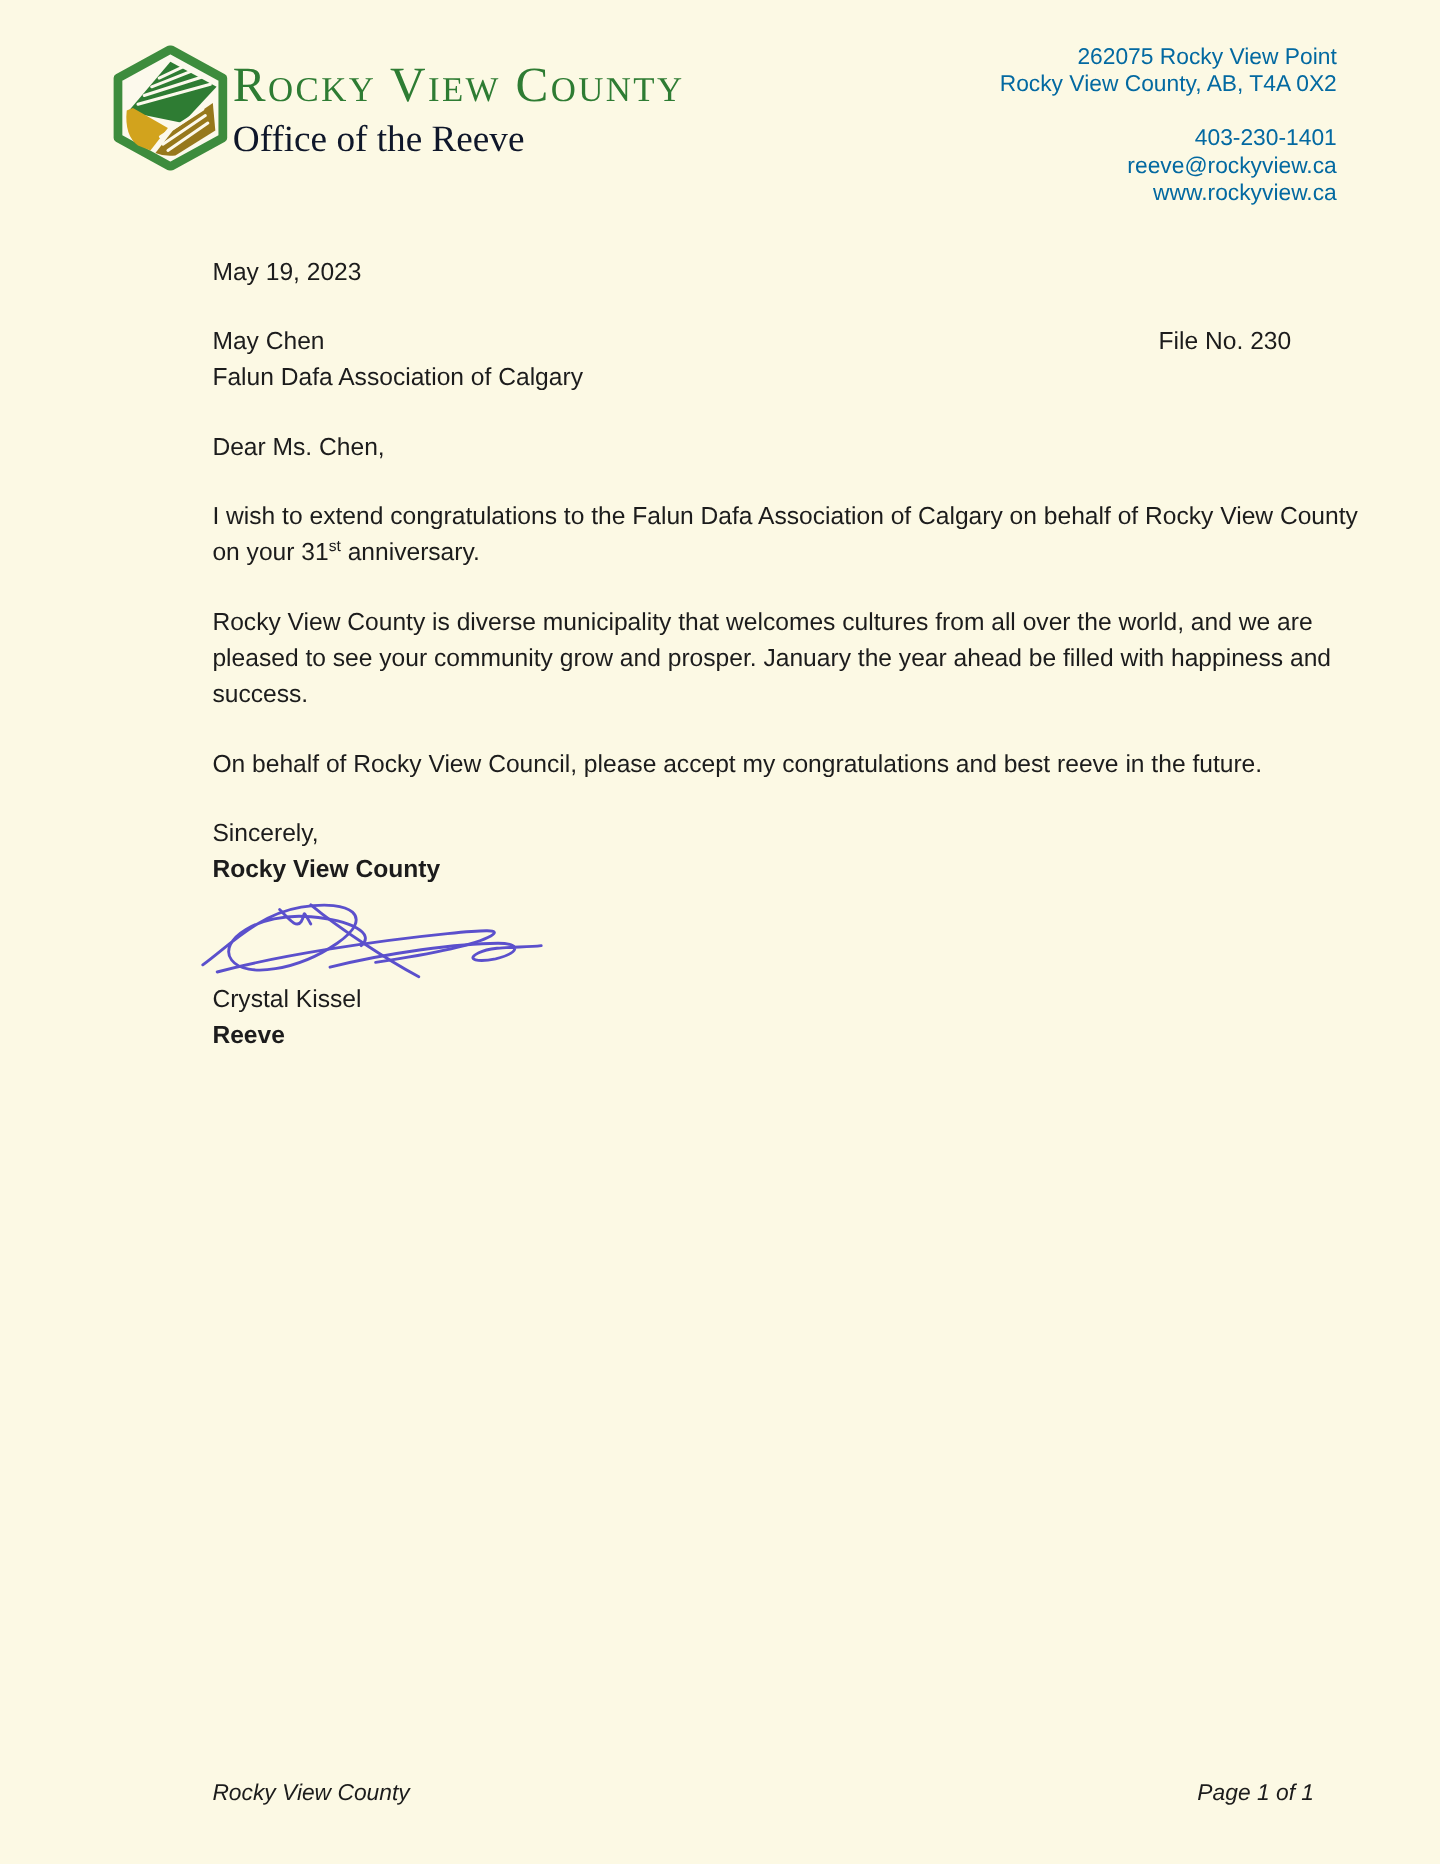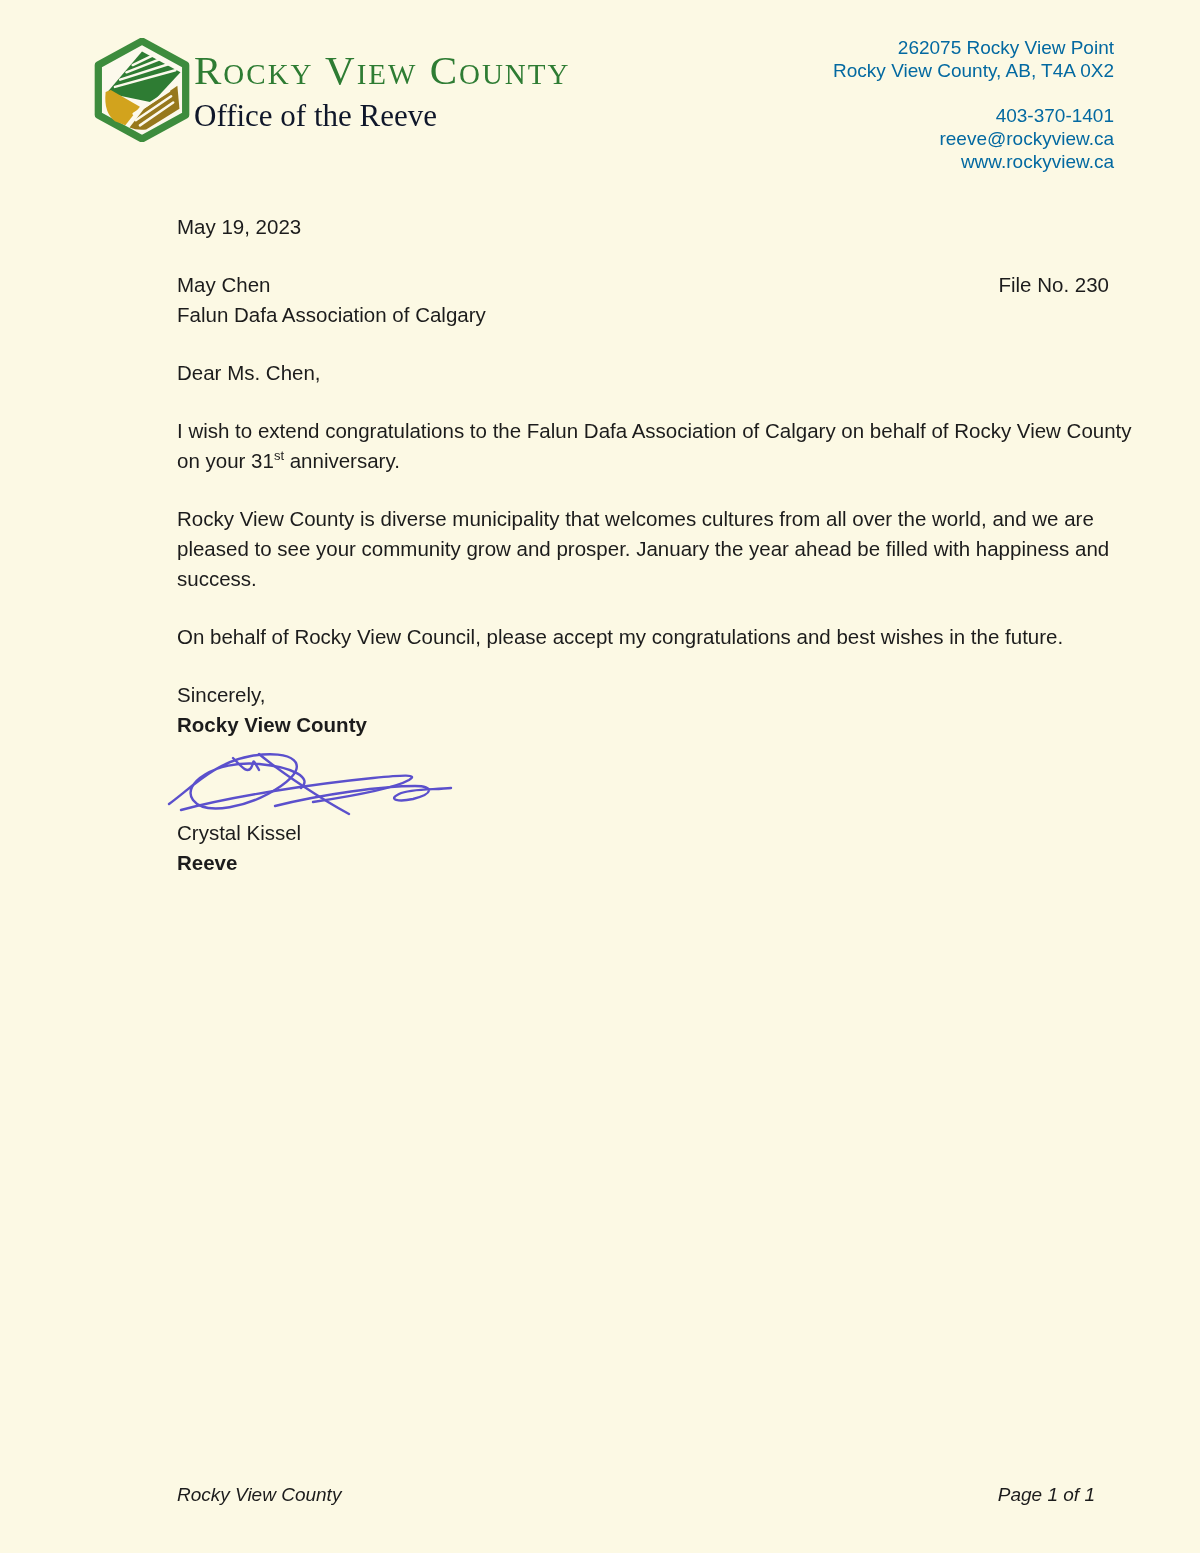--- a/index.html
+++ b/index.html
@@ -43,21 +43,21 @@
   .contact-spacer { height: 22px; }
 
   
   .letter-body {
     position: absolute; left: 177px; top: 212px;
     width: 955px;
     font-size: 20.5px; line-height: 30px;
   }
   .blk { margin: 0 0 28px 0; }
   .recipient-row { display: flex; justify-content: space-between; align-items: flex-end; }
-  .file-no { margin-right: 23px; white-space: nowrap; }
+  .file-no { margin-right: 56px; white-space: nowrap; }
   .bold { font-weight: bold; }
   sup.ordinal { font-size: 13px; line-height: 0; vertical-align: super; }
 
   .signature-wrap { margin: 4px 0 0 -14px; height: 74px; }
   .signature-svg { display: block; width: 300px; height: 74px; }
 
   .signoff p { margin: 0; }
 
   
   .footer-left, .footer-right {
@@ -99,21 +99,21 @@
 
     <div class="wordmark">
       <div class="org-name">Rocky View County</div>
       <div class="org-division">Office of the Reeve</div>
     </div>
 
     <div class="contact-block">
       <div>262075 Rocky View Point</div>
       <div>Rocky View County, AB, T4A 0X2</div>
       <div class="contact-spacer"></div>
-      <div>403-370-1401</div>
+      <div>403-230-1401</div>
       <div>reeve@rockyview.ca</div>
       <div>www.rockyview.ca</div>
     </div>
   </div>
 
   <div class="letter-body">
 
     <p class="blk">May 19, 2023</p>
 
     <div class="blk">
@@ -123,21 +123,21 @@
       </div>
       <div>Falun Dafa Association of Calgary</div>
     </div>
 
     <p class="blk">Dear Ms. Chen,</p>
 
     <p class="blk"><span>I wish to extend congratulations to the Falun Dafa Association of Calgary on behalf of Rocky View County on your 31</span><sup class="ordinal">st</sup><span> anniversary.</span></p>
 
     <p class="blk">Rocky View County is diverse municipality that welcomes cultures from all over the world, and we are pleased to see your community grow and prosper. January the year ahead be filled with happiness and success.</p>
 
-    <p class="blk">On behalf of Rocky View Council, please accept my congratulations and best wishes in the future.</p>
+    <p class="blk">On behalf of Rocky View Council, please accept my congratulations and best reeve in the future.</p>
 
     <div>
       <p style="margin:0">Sincerely,</p>
       <p style="margin:0" class="bold">Rocky View County</p>
     </div>
 
     <div class="signature-wrap">
       <svg class="signature-svg" viewBox="0 0 300 74" fill="none" stroke-linecap="round" aria-hidden="true">
         <g stroke-width="2.4" stroke="#5b50cc">
           <path d="M 6,60 C 28,44 52,18 88,12 C 130,5 150,20 118,42 C 86,64 42,72 30,56 C 18,40 52,16 96,20 C 130,23 150,34 138,44"></path>

